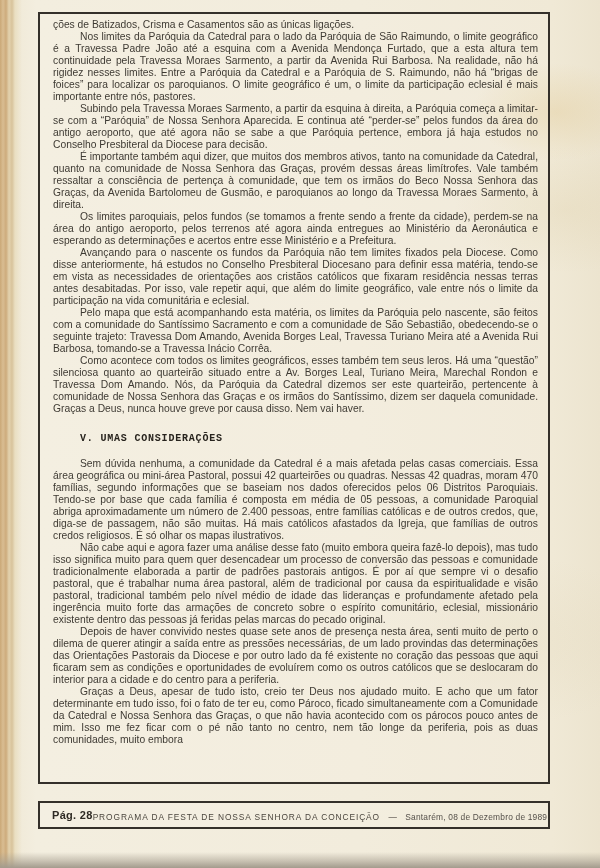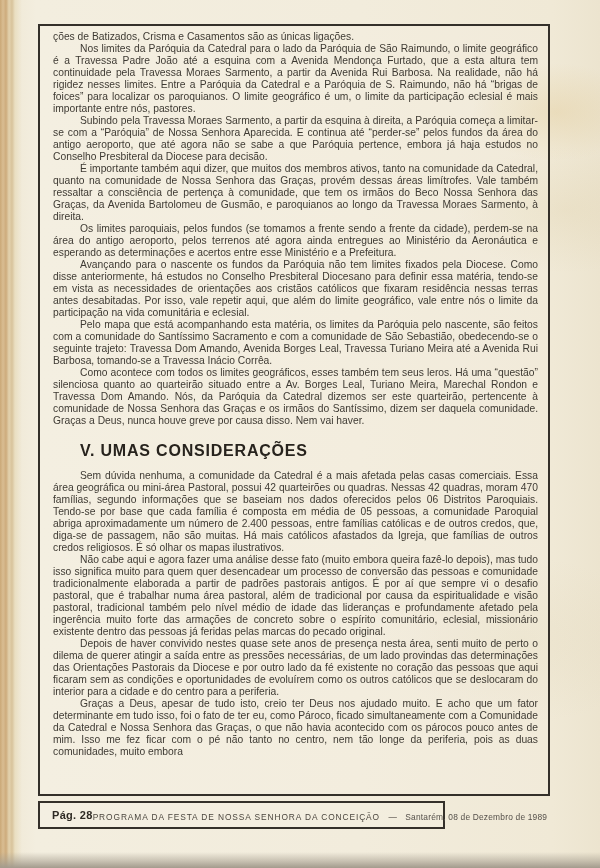--- a/index.html
+++ b/index.html
@@ -25,43 +25,43 @@
         #caa877 0px, #d9bd92 3px, #cdab7c 6px, #e3d2ae 9px,
         #d8c39b 12px, #eadfc2 15px, rgba(240,233,214,0) 22px);
     pointer-events:none;
   }
   .bottom-shadow{
     position:absolute;left:0;bottom:0;width:600px;height:16px;
     background:linear-gradient(180deg, rgba(170,162,146,0) 0%, rgba(168,160,145,.55) 55%, #a39b8d 100%);
     pointer-events:none;
   }
   .main-box{
-    position:absolute;left:38px;top:24px;width:512px;height:772px;
+    position:absolute;left:38px;top:12px;width:512px;height:772px;
     box-sizing:border-box;
     border:2px solid #34302a;
     padding:5px 10px 0 13px;
     color:#3e3a33;
     font-size:10.3px;line-height:12px;
     text-align:justify;
     background:rgba(255,255,255,.08);
   }
   .main-box p{margin:0;text-indent:27px;}
   p.continuation{text-indent:0;}
   .section-heading{
     margin:18px 0 13px 27px;
-    font-family:Liberation Sans, sans-serif;
+    font-family:Liberation Mono, monospace;
     font-weight:bold;
-    font-size:16px;
+    font-size:10px;
     letter-spacing:.8px;
     color:#27231d;
     text-align:left;
     text-indent:0;
   }
   .footer-box{
-    position:absolute;left:38px;top:801px;width:407px;height:28px;
+    position:absolute;left:38px;top:801px;width:512px;height:28px;
     box-sizing:border-box;
     border:2px solid #34302a;
     display:flex;align-items:center;
     padding:0 10px 0 12px;
     background:rgba(255,255,255,.10);
   }
   .page-label{
     font-weight:bold;font-size:11px;color:#2e2a24;letter-spacing:.3px;
     white-space:nowrap;
   }

